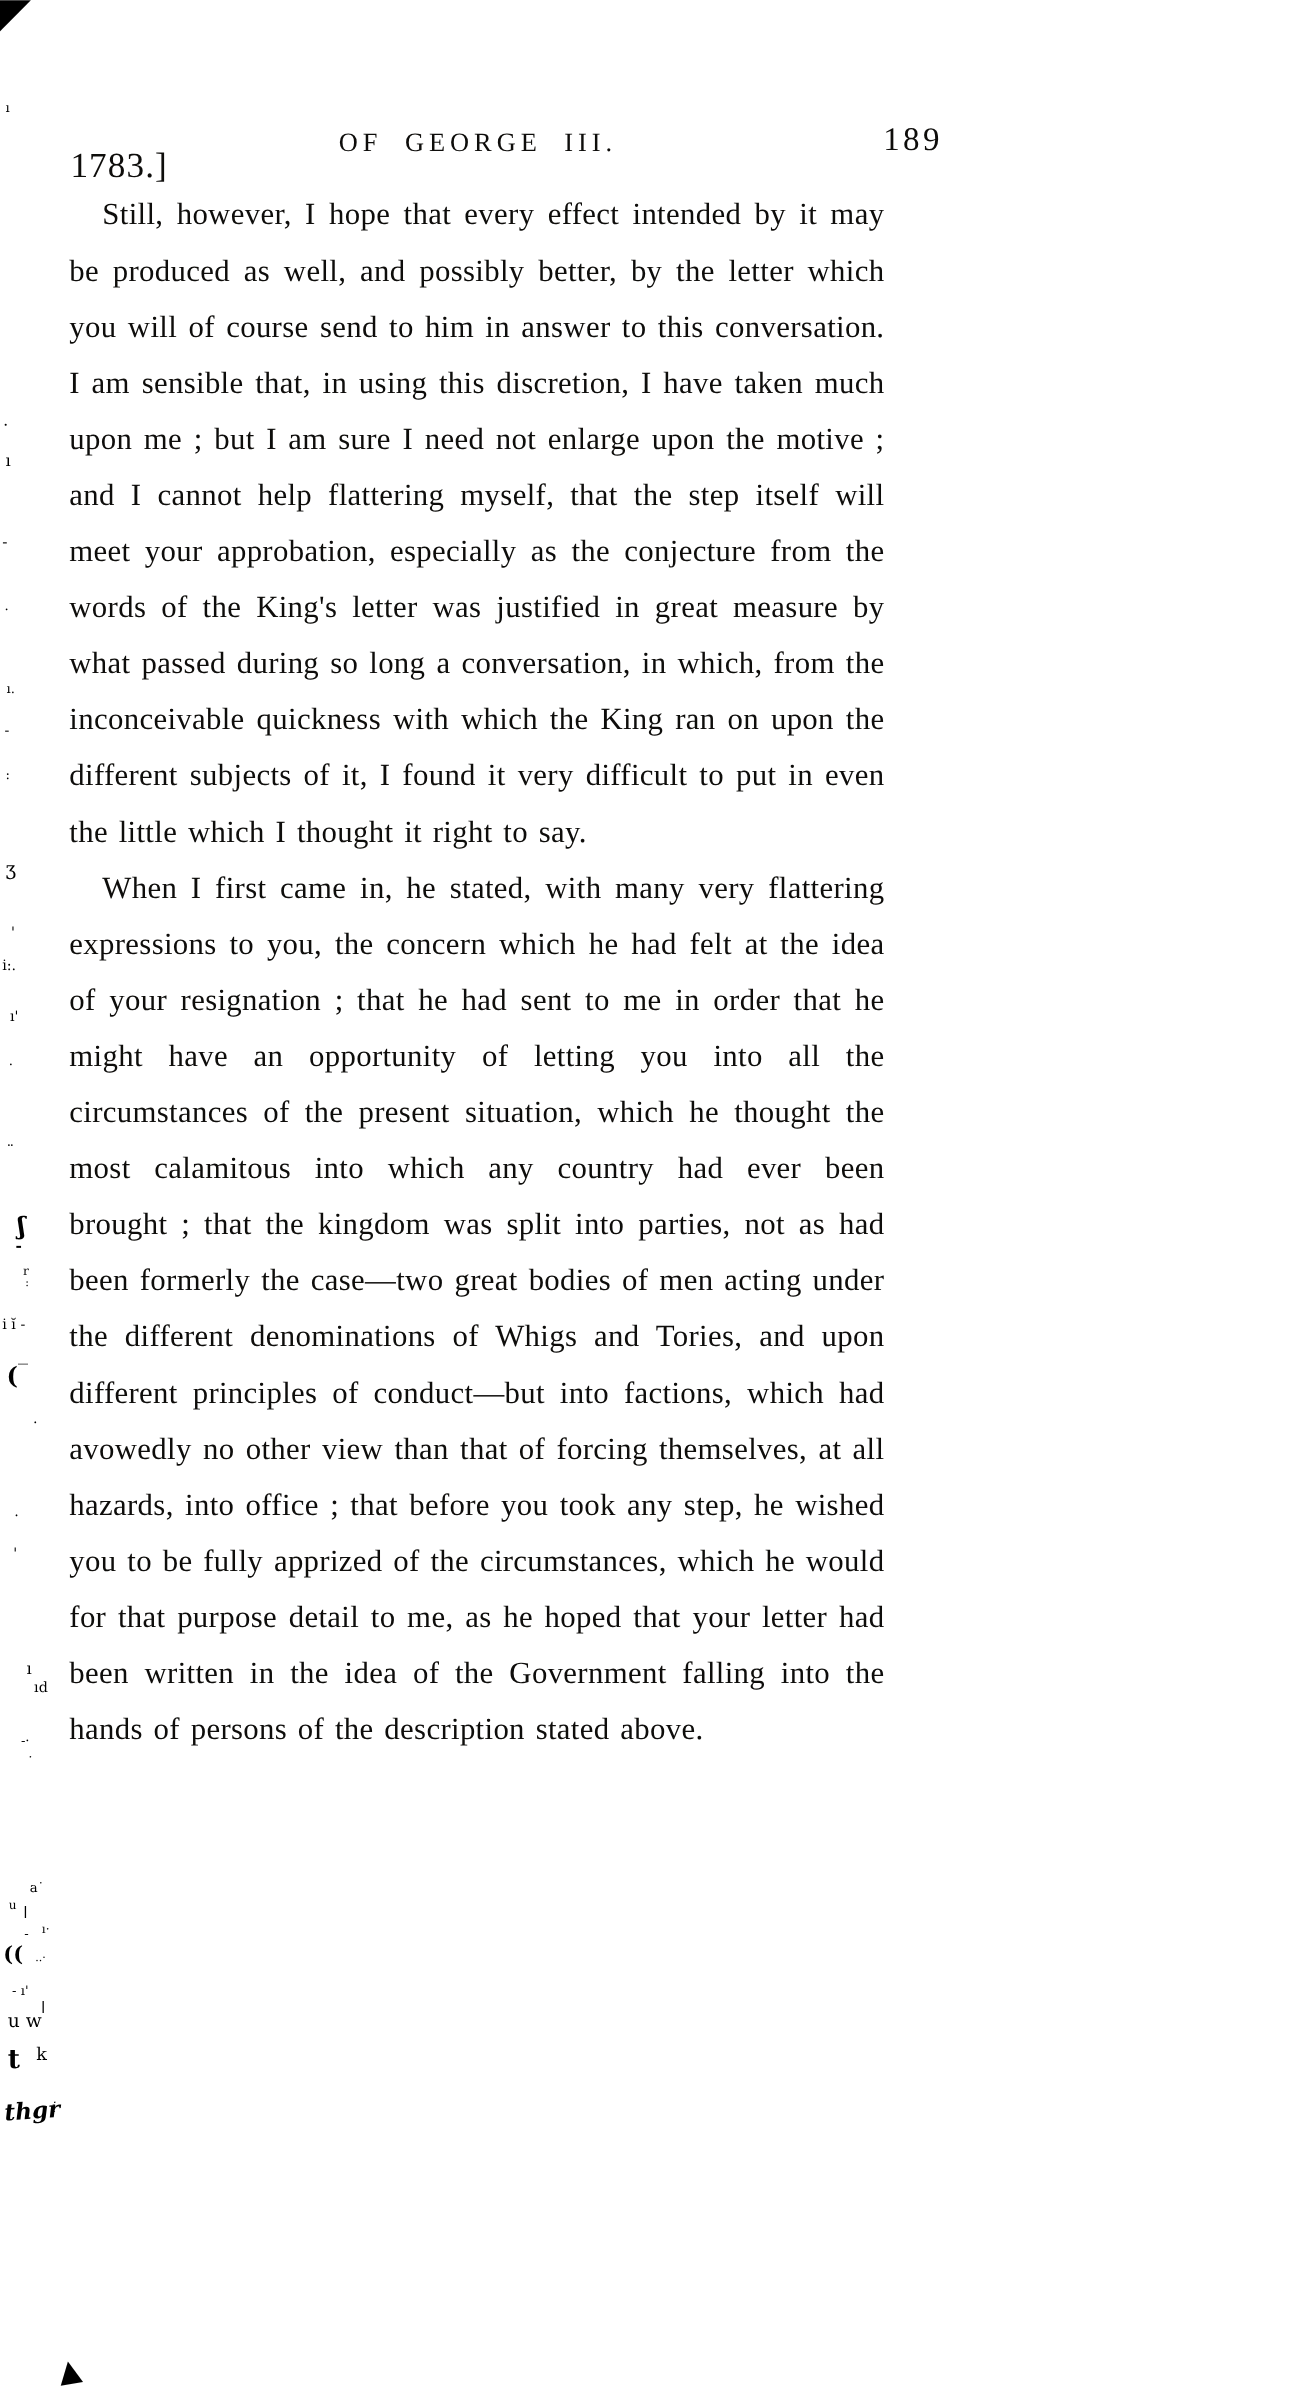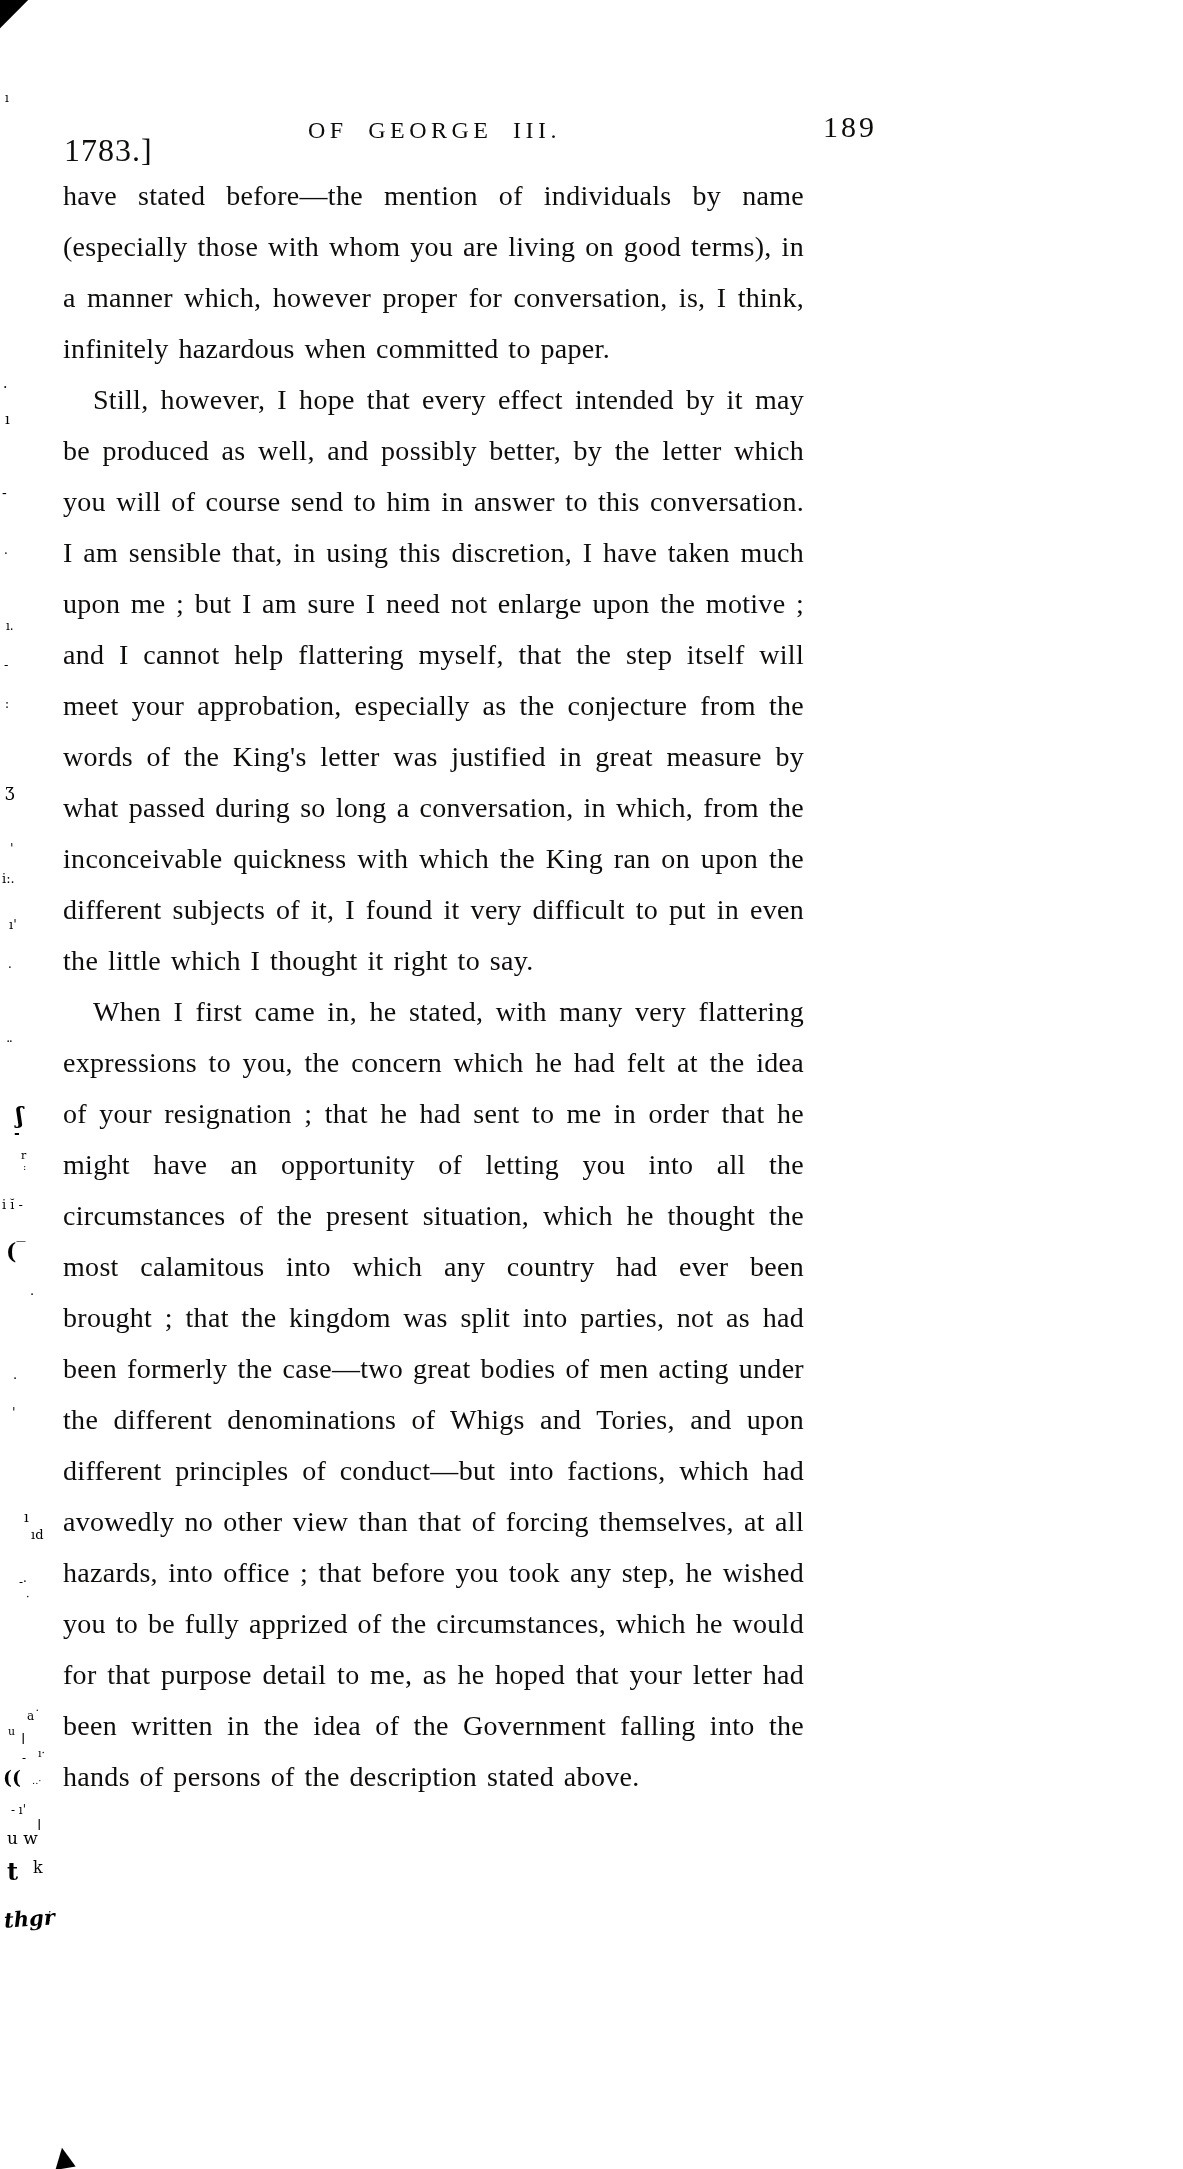--- a/index.html
+++ b/index.html
@@ -33,21 +33,20 @@
     word-spacing: 10px;
     white-space: nowrap;
   }
   .header-pagenum {
     position: absolute;
     left: 803px;
     top: 110px;
     font-size: 30px;
     letter-spacing: 3px;
     white-space: nowrap;
-    margin-left: 20px;
   }
   .text-block {
     position: absolute;
     left: 63px;
     top: 170px;
     width: 741px;
     font-size: 28px;
     line-height: 51px;
     text-align: justify;
     letter-spacing: 0.3px;
@@ -78,21 +77,20 @@
 
 <div class="page">
 
   <div class="header-year">1783.]</div>
 
   <div class="header-title">OF GEORGE III.</div>
 
   <div class="header-pagenum">189</div>
 
   <div class="text-block">
-      <p class="para">have stated before—the mention of individuals by name (especially those with whom you are living on good terms), in a manner which, however proper for conversation, is, I think, infinitely hazardous when committed to paper.</p>
       <p class="para indent">Still, however, I hope that every effect intended by it may be produced as well, and possibly better, by the letter which you will of course send to him in answer to this conversation. I am sensible that, in using this discretion, I have taken much upon me ; but I am sure I need not enlarge upon the motive ; and I cannot help flattering myself, that the step itself will meet your approbation, especially as the conjecture from the words of the King's letter was justified in great measure by what passed during so long a conversation, in which, from the inconceivable quickness with which the King ran on upon the different subjects of it, I found it very difficult to put in even the little which I thought it right to say.</p>
       <p class="para indent">When I first came in, he stated, with many very flattering expressions to you, the concern which he had felt at the idea of your resignation ; that he had sent to me in order that he might have an opportunity of letting you into all the circumstances of the present situation, which he thought the most calamitous into which any country had ever been brought ; that the kingdom was split into parties, not as had been formerly the case—two great bodies of men acting under the different denominations of Whigs and Tories, and upon different principles of conduct—but into factions, which had avowedly no other view than that of forcing themselves, at all hazards, into office ; that before you took any step, he wished you to be fully apprized of the circumstances, which he would for that purpose detail to me, as he hoped that your letter had been written in the idea of the Government falling into the hands of persons of the description stated above.</p>
     </div>
 
   <div class="artifact-layer">
       <span class="mark" style="left: -4px; top: -8px; font-size: 42px;">◤</span>
       <span class="mark" style="left: 5px; top: 92px; font-size: 12px;">ı</span>
       <span class="mark" style="left: 3px; top: 380px; font-size: 14px;">·</span>
       <span class="mark" style="left: 5px; top: 412px; font-size: 15px;">ı</span>
       <span class="mark" style="left: 2px; top: 486px; font-size: 14px;">-</span>

